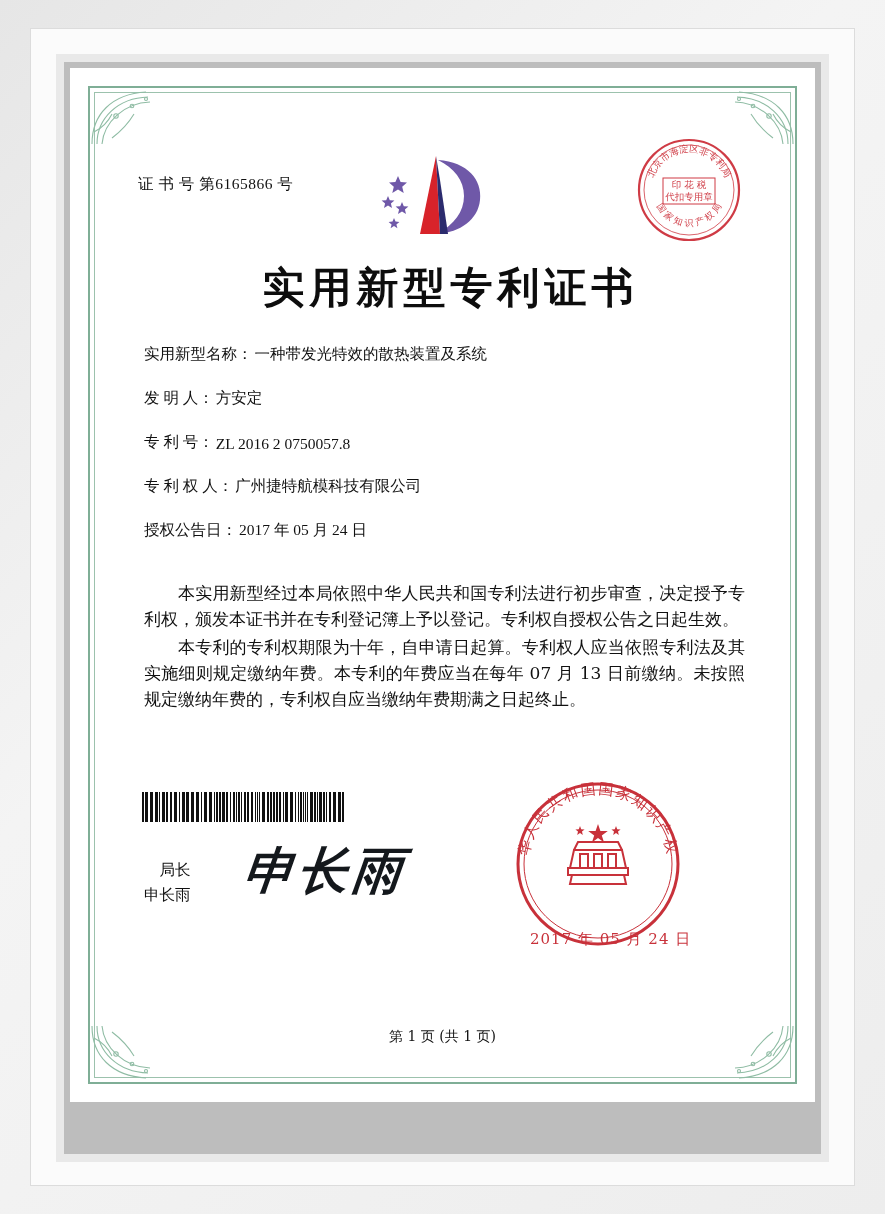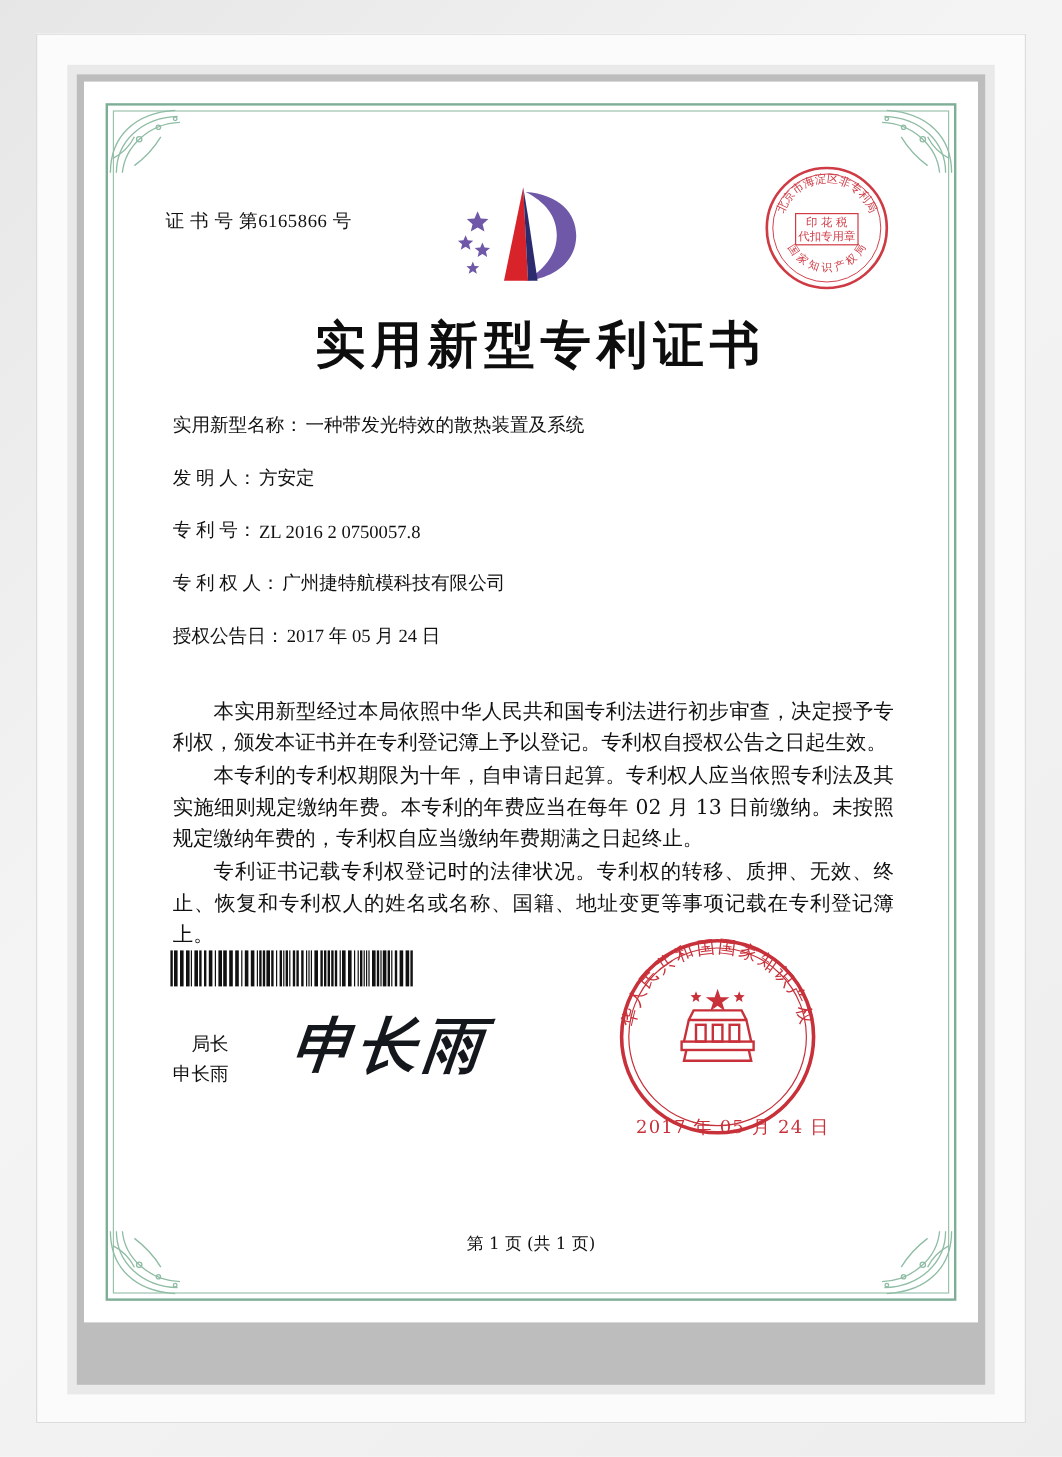--- a/index.html
+++ b/index.html
@@ -348,22 +348,21 @@
           <span class="field-value">广州捷特航模科技有限公司</span>
         </div>
         <div class="field-row">
           <span class="field-label">授权公告日：</span>
           <span class="field-value">2017 年 05 月 24 日</span>
         </div>
       </div>
 
       <div class="body-text">
         <p>本实用新型经过本局依照中华人民共和国专利法进行初步审查，决定授予专利权，颁发本证书并在专利登记簿上予以登记。专利权自授权公告之日起生效。</p>
-        <p>本专利的专利权期限为十年，自申请日起算。专利权人应当依照专利法及其实施细则规定缴纳年费。本专利的年费应当在每年 02 月 13 日前缴纳。未按照规定缴纳年费的，专利权自应当缴纳年费期满之日起终止。</p>
-        <p>专利证书记载专利权登记时的法律状况。专利权的转移、质押、无效、终止、恢复和专利权人的姓名或名称、国籍、地址变更等事项记载在专利登记簿上。</p>
+        <p>本专利的专利权期限为十年，自申请日起算。专利权人应当依照专利法及其实施细则规定缴纳年费。本专利的年费应当在每年 07 月 13 日前缴纳。未按照规定缴纳年费的，专利权自应当缴纳年费期满之日起终止。</p>
       </div>
 
       <div class="barcode" id="barcode">
           <i style="width: 2px; margin-right: 1px;"></i>
           <i style="width: 3px; margin-right: 2px;"></i>
           <i style="width: 3px; margin-right: 2px;"></i>
           <i style="width: 3px; margin-right: 1px;"></i>
           <i style="width: 1px; margin-right: 2px;"></i>
           <i style="width: 3px; margin-right: 1px;"></i>
           <i style="width: 2px; margin-right: 2px;"></i>

